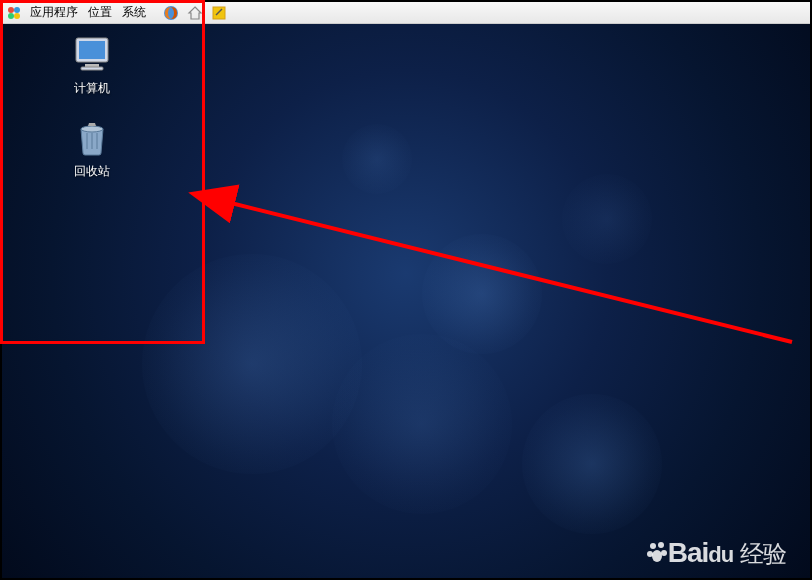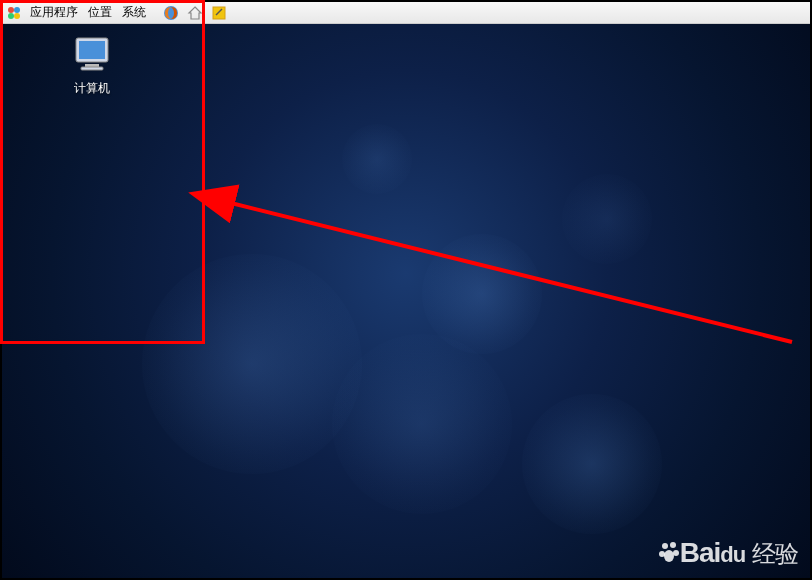--- a/index.html
+++ b/index.html
@@ -100,21 +100,21 @@
     }
     .arrow {
       position: absolute;
       top: 0; left: 0;
       width: 812px; height: 580px;
       pointer-events: none;
     }
     .watermark {
       position: absolute;
       bottom: 8px;
-      right: 12px;
+      right: 24px;
       text-align: right;
       color: rgba(255,255,255,0.85);
       font-family: Arial, sans-serif;
       pointer-events: none;
     }
     .watermark .logo {
       font-size: 28px;
       font-weight: bold;
       letter-spacing: -1px;
     }
@@ -184,20 +184,33 @@
             <rect x="5" y="4" width="32" height="24" rx="2" fill="#d0d8e8" stroke="#888"></rect>
             <rect x="8" y="7" width="26" height="18" fill="#4a90d9"></rect>
             <rect x="14" y="30" width="14" height="3" fill="#bbb"></rect>
             <rect x="10" y="33" width="22" height="3" rx="1" fill="#d0d8e8" stroke="#888"></rect>
           </svg>
         </div>
         <div class="label">计算机</div>
       </div>
 
 
+      <div class="desktop-icon">
+        <div class="icon-img">
+          <svg width="42" height="42" viewBox="0 0 42 42">
+            <path d="M10 12 L32 12 L30 36 Q30 38 28 38 L14 38 Q12 38 12 36 Z" fill="#8aa8c8" stroke="#5a7a9a"></path>
+            <ellipse cx="21" cy="12" rx="11" ry="3" fill="#b0c4d8" stroke="#5a7a9a"></ellipse>
+            <rect x="15" y="16" width="2" height="16" fill="#5a7a9a" opacity="0.5"></rect>
+            <rect x="20" y="16" width="2" height="16" fill="#5a7a9a" opacity="0.5"></rect>
+            <rect x="25" y="16" width="2" height="16" fill="#5a7a9a" opacity="0.5"></rect>
+            <path d="M18 6 L24 6 L25 9 L17 9 Z" fill="#aaa"></path>
+          </svg>
+        </div>
+        <div class="label">回收站</div>
+      </div>
     </div>
 
     <div class="watermark">
       <div class="logo">
         <span class="paw">
           <svg width="24" height="24" viewBox="0 0 24 24" style="vertical-align:-2px">
             <circle cx="7" cy="6" r="3" fill="rgba(255,255,255,0.85)"></circle>
             <circle cx="15" cy="5" r="3" fill="rgba(255,255,255,0.85)"></circle>
             <circle cx="4" cy="14" r="3" fill="rgba(255,255,255,0.85)"></circle>
             <circle cx="18" cy="13" r="3" fill="rgba(255,255,255,0.85)"></circle>

